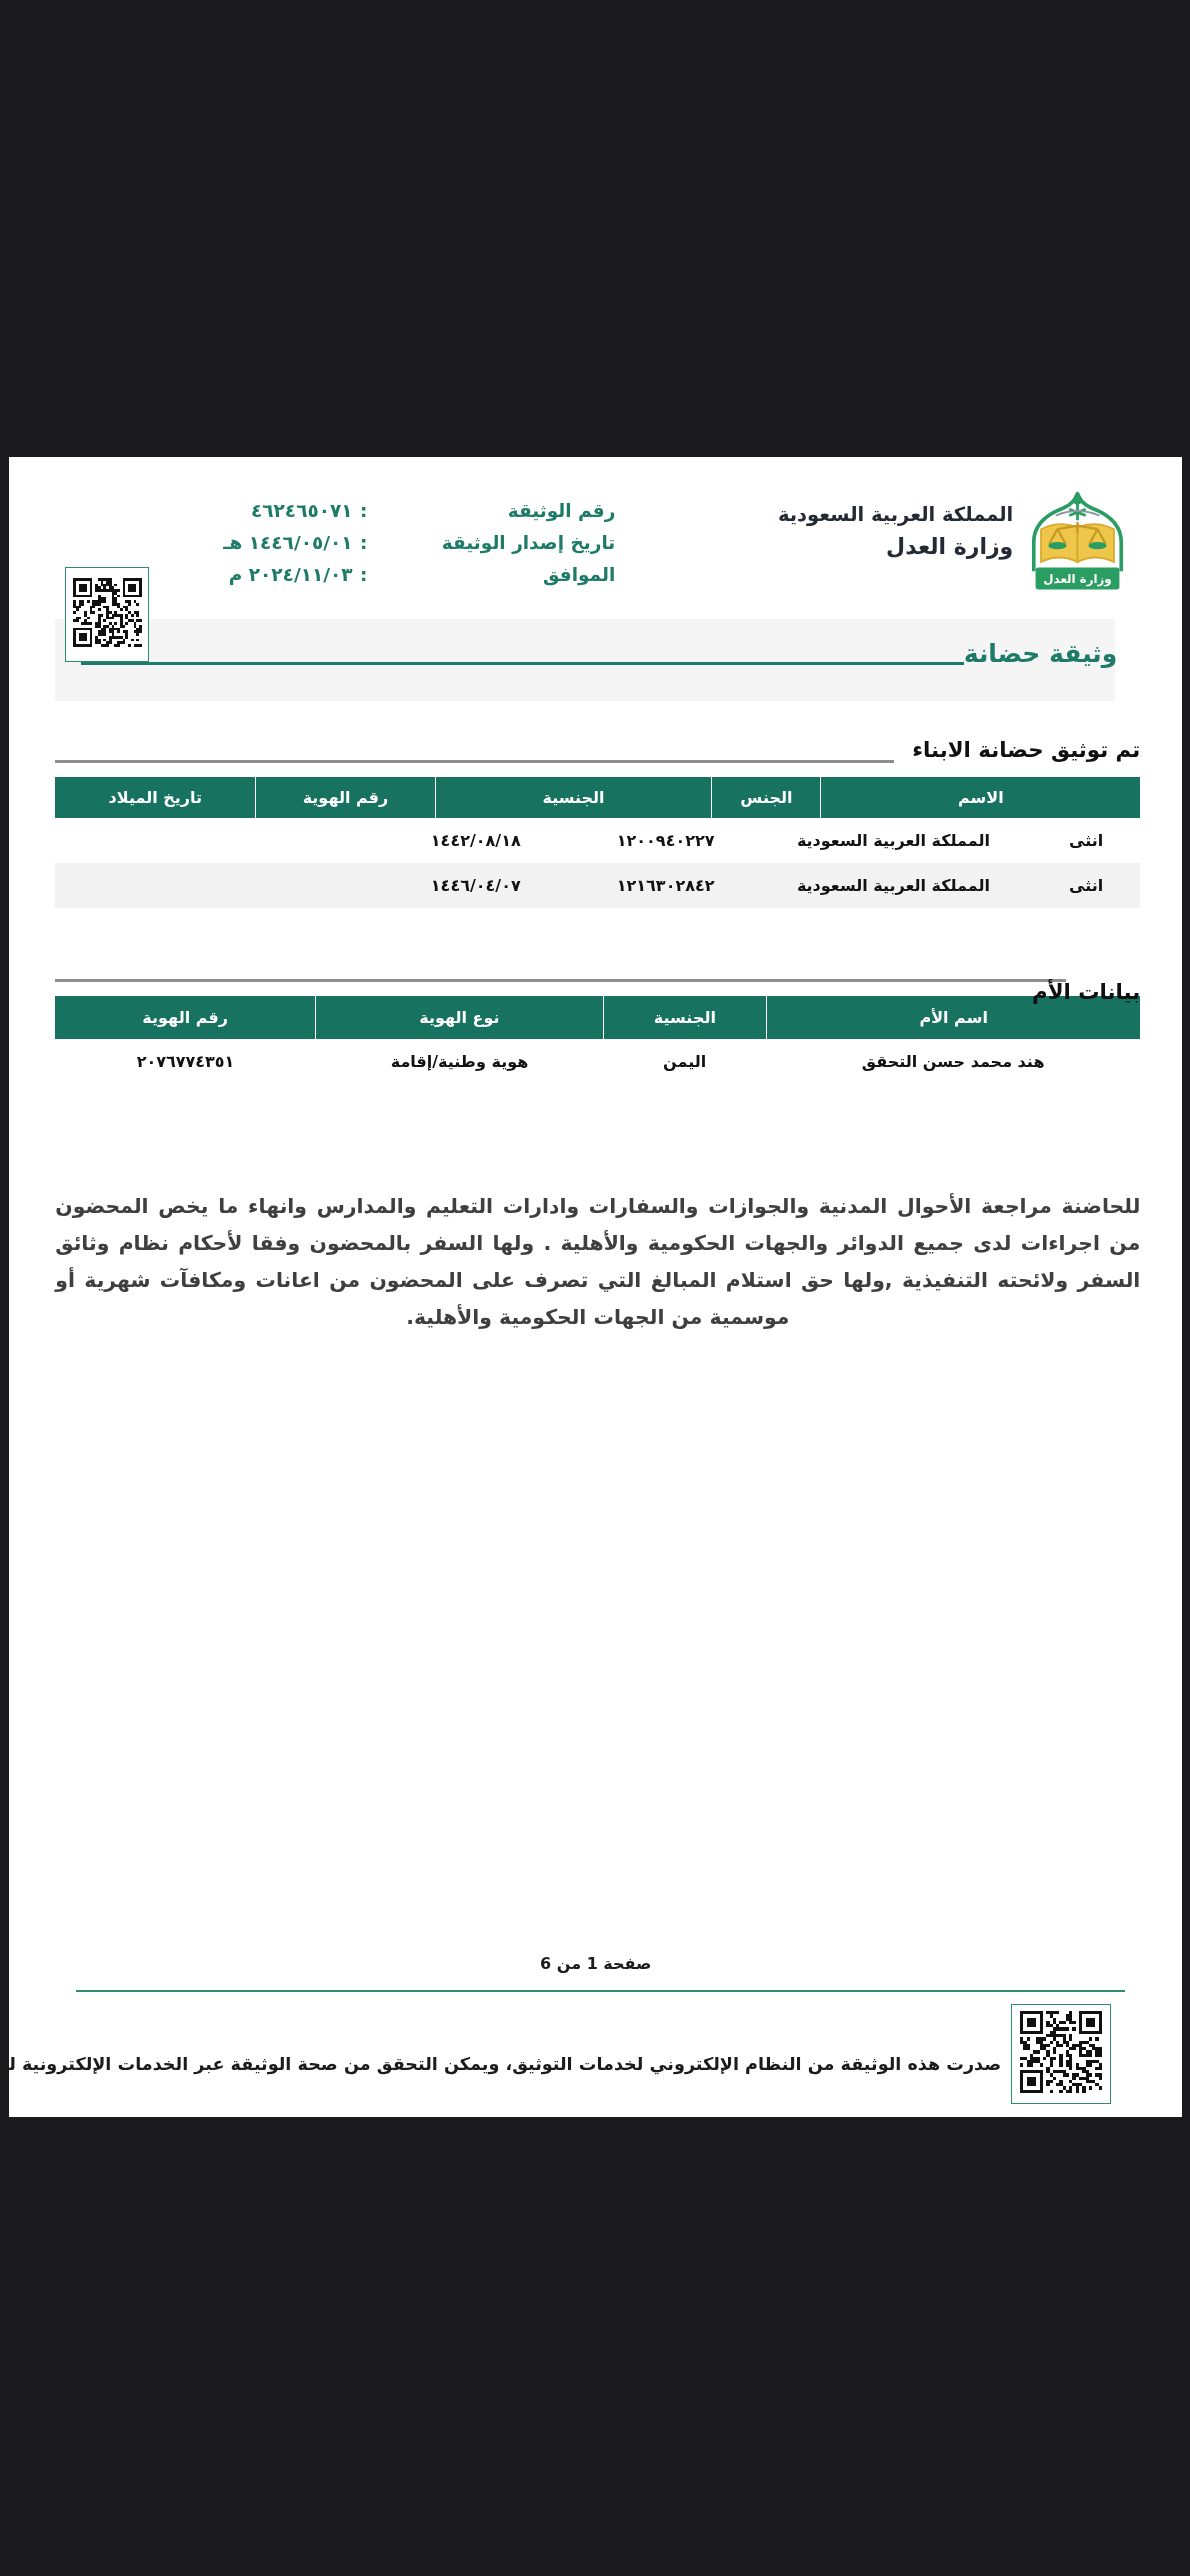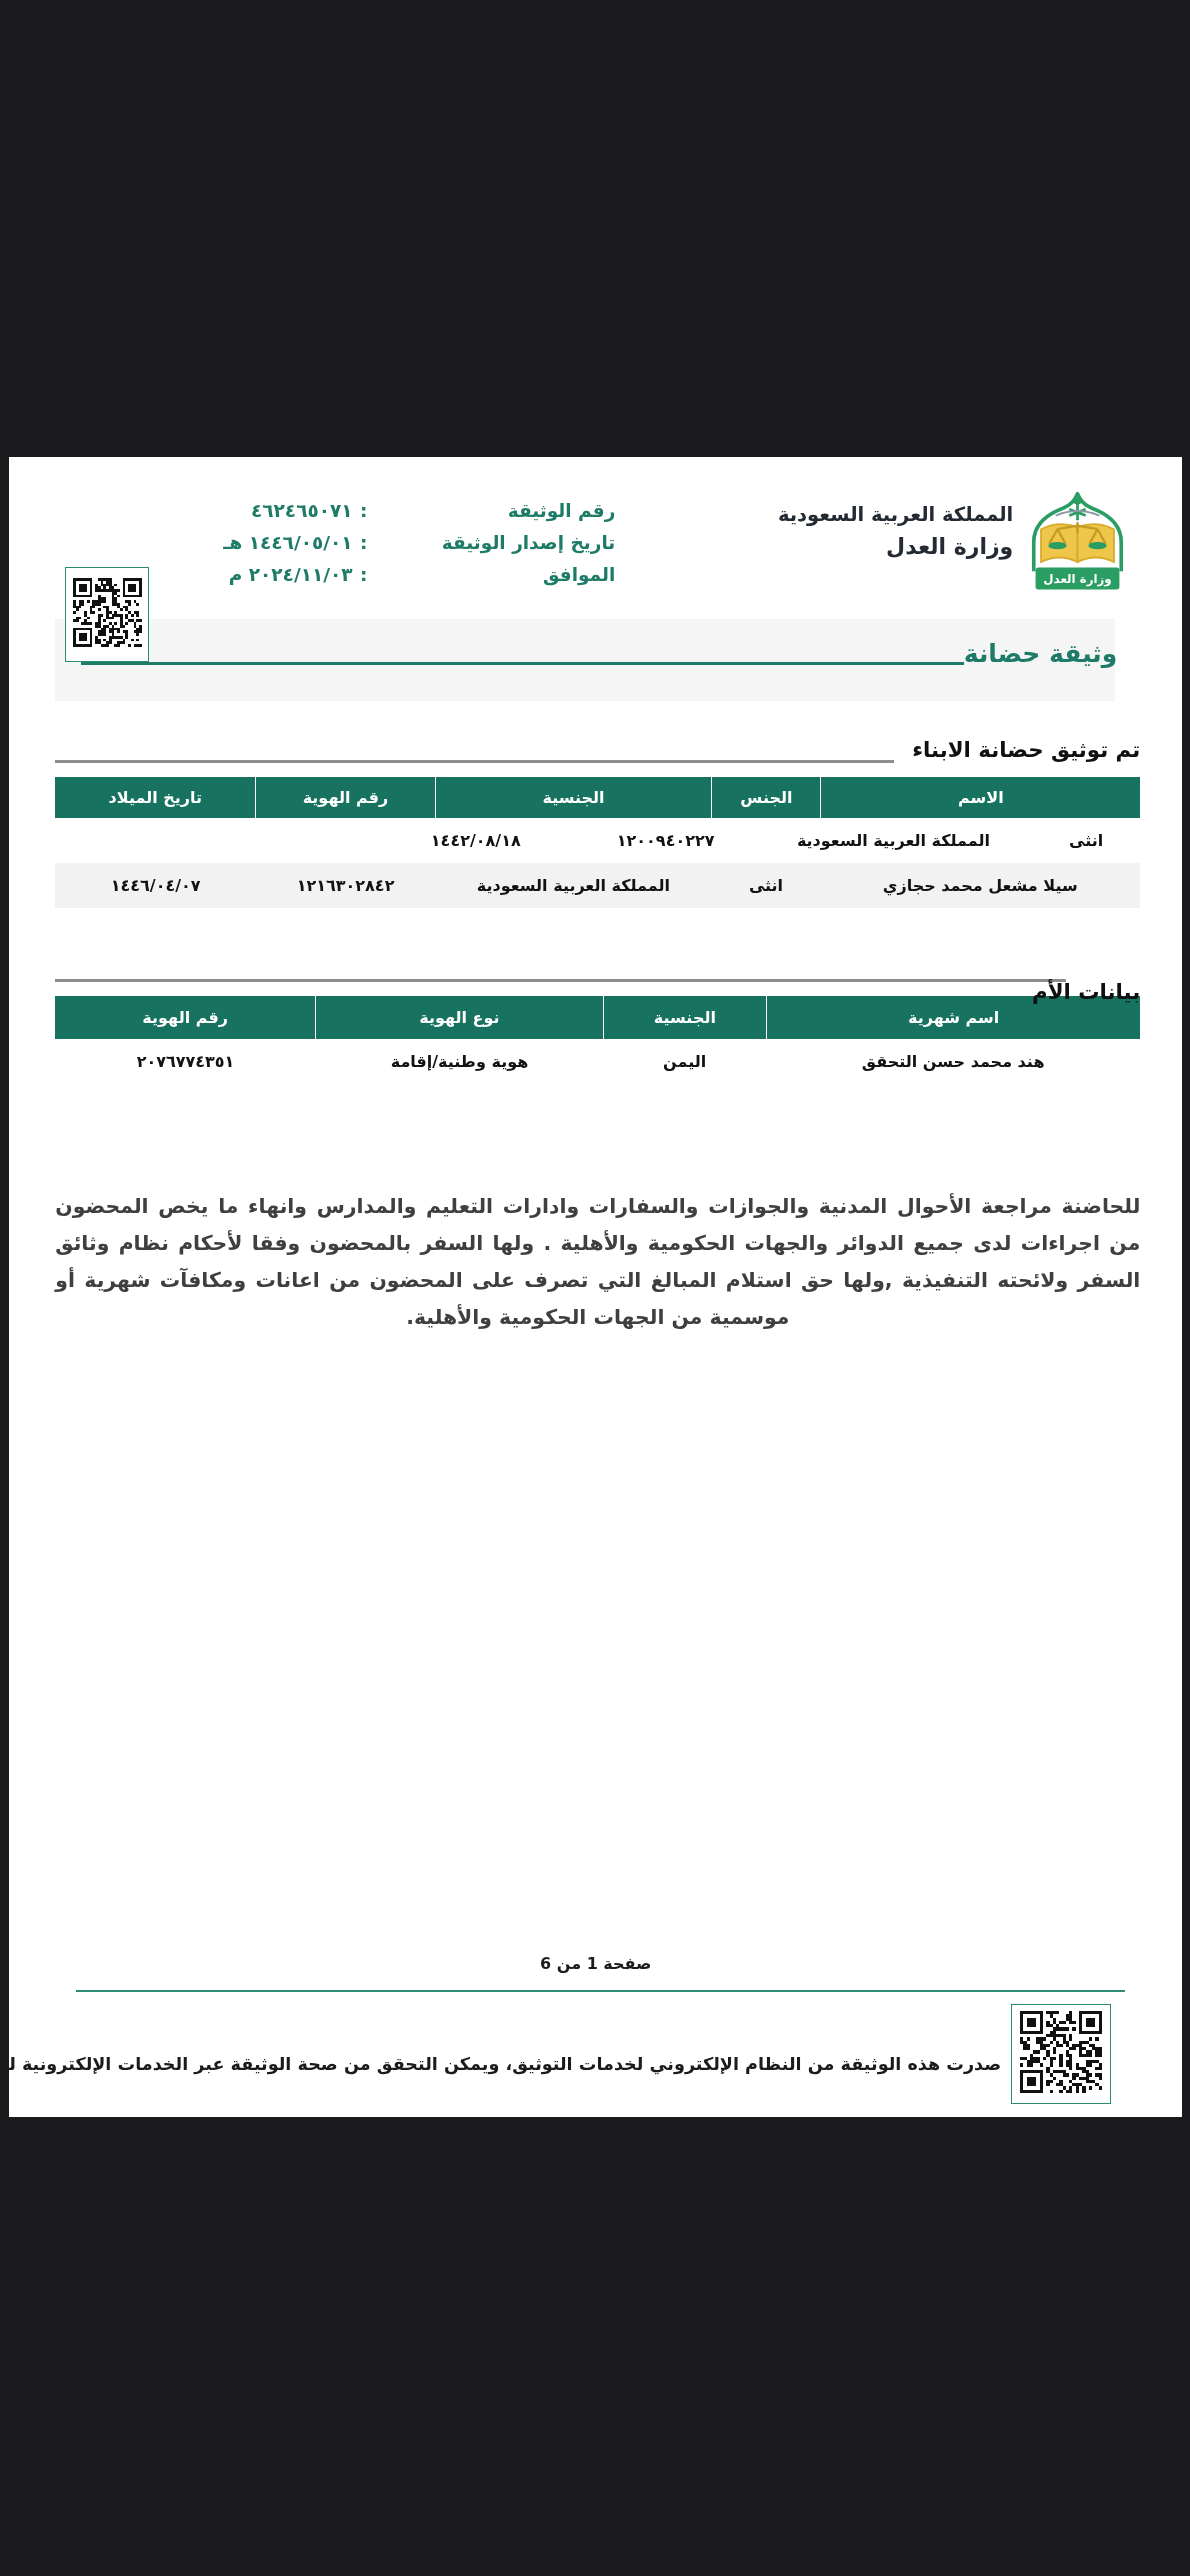--- a/index.html
+++ b/index.html
@@ -316,33 +316,32 @@
         <div class="th c1-id">رقم الهوية</div>
         <div class="th c1-dob">تاريخ الميلاد</div>
       </div>
       <div class="trow">
         <div class="td c1-sex">انثى</div>
         <div class="td c1-nat">المملكة العربية السعودية</div>
         <div class="td c1-id">١٢٠٠٩٤٠٢٢٧</div>
         <div class="td c1-dob">١٤٤٢/٠٨/١٨</div>
       </div>
       <div class="trow alt">
-        <div class="td c1-name">سيلا مشعل محمد حجازي</div>
         <div class="td c1-sex">انثى</div>
         <div class="td c1-nat">المملكة العربية السعودية</div>
         <div class="td c1-id">١٢١٦٣٠٢٨٤٢</div>
         <div class="td c1-dob">١٤٤٦/٠٤/٠٧</div>
       </div>
     </div>
 
     <div class="sec-title sec2-title">بيانات الأم</div>
     <div class="sec2-line"></div>
     <div class="tbl tbl2">
       <div class="thead">
-        <div class="th c2-name">اسم شهرية</div>
+        <div class="th c2-name">اسم الأم</div>
         <div class="th c2-nat">الجنسية</div>
         <div class="th c2-type">نوع الهوية</div>
         <div class="th c2-id">رقم الهوية</div>
       </div>
       <div class="trow">
         <div class="td c2-name">هند محمد حسن التحقق</div>
         <div class="td c2-nat">اليمن</div>
         <div class="td c2-type">هوية وطنية/إقامة</div>
         <div class="td c2-id">٢٠٧٦٧٧٤٣٥١</div>
       </div>

